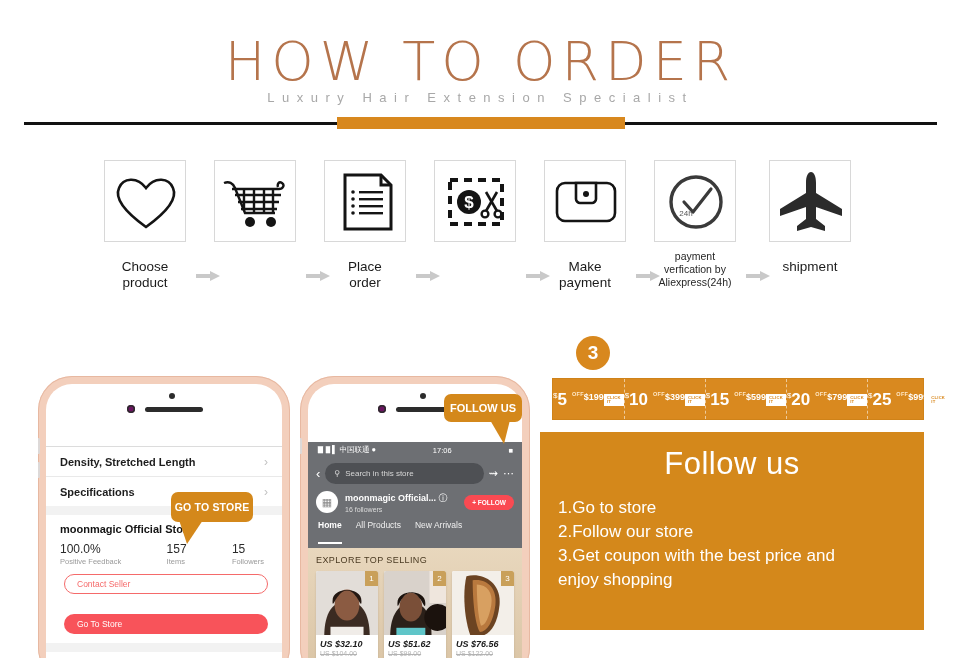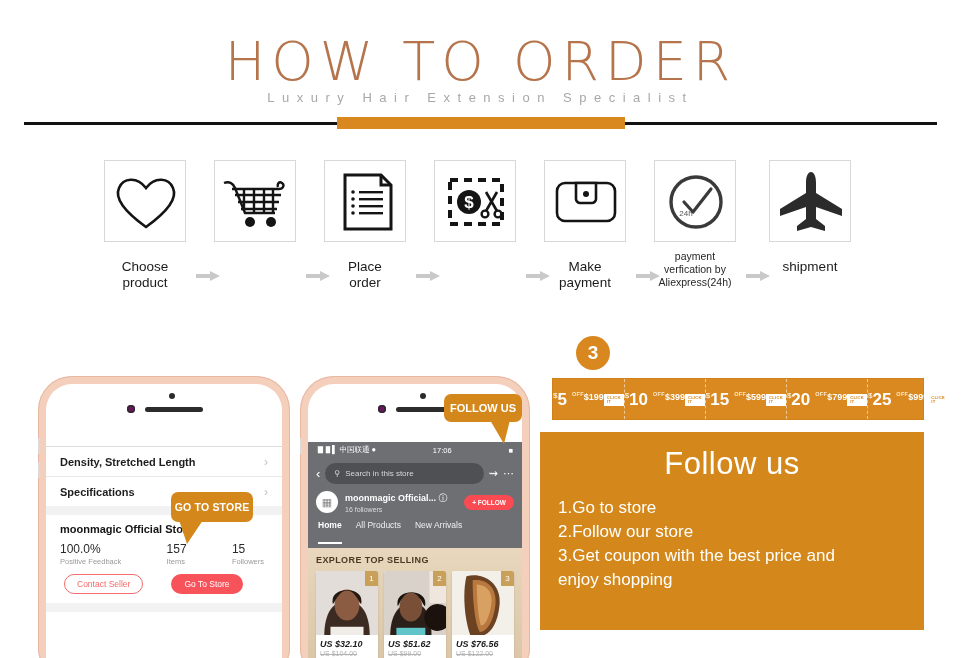--- a/index.html
+++ b/index.html
@@ -97,21 +97,21 @@
   .chev { color:#c2c2c2; font-size:12px; font-weight:400; }
   .lp-gap { height:9px; background:#f2f2f2; }
   .lp-store {
     padding:8px 14px 0 14px;
   }
   .lp-store-name { font-size:11px; font-weight:700; color:#141414; }
   .lp-stats { display:flex; justify-content:space-between; margin-top:7px; padding-right:4px; }
   .lp-stat { text-align:left; }
   .lp-stat .v { font-size:12px; color:#2a2a2a; }
   .lp-stat .k { font-size:7.5px; color:#9a9a9a; margin-top:1px; }
-  .lp-btns { display:flex; gap:28px; margin-top:8px; justify-content:flex-start; padding-left:4px;}
+  .lp-btns { display:flex; gap:20px; margin-top:8px; justify-content:flex-start; padding-left:4px;flex-direction:column;}
   .btn-outline {
     border:1px solid #f56a6a; color:#f56a6a; background:#fff;
     border-radius:11px; font-size:8.5px; padding:4px 12px; white-space:nowrap;
   }
   .btn-solid {
     background:#f8535a; color:#fff; border-radius:11px;
     font-size:8.5px; padding:5px 13px; white-space:nowrap;
   }
   .lp-desc { padding:9px 14px 0 14px; }
   .lp-desc-h { font-size:10.5px; font-weight:700; color:#141414; }
@@ -142,21 +142,21 @@
   .rp-store-name { color:#fff; font-size:9px; font-weight:700; }
   .rp-store-sub { color:#dcdcdc; font-size:7px; margin-top:1px; }
   .rp-follow {
     background:#fa4a52; color:#fff; border-radius:10px;
     font-size:6.5px; font-weight:700; padding:4px 8px; white-space:nowrap;
   }
   .rp-tabs { display:flex; gap:14px; padding:7px 10px 4px 10px; background:#6d6f73; }
   .rp-tab { color:#efefef; font-size:8.5px; }
   .rp-tab.active { color:#fff; font-weight:700; border-bottom:2px solid #fff; padding-bottom:12px; }
   .rp-body { background:linear-gradient(180deg,#e8d7bd 0%, #d9c3a3 55%, #ffffff 55%, #ffffff 100%); padding:7px 8px 0 8px; height:100%; }
-  .rp-section-title { font-size:9px; font-weight:700; color:#4a3a22; letter-spacing:.4px; }
+  .rp-section-title { font-size:9px; font-weight:400; color:#4a3a22; letter-spacing:.4px; }
   .rp-cards { display:flex; gap:6px; margin-top:6px; }
   .rp-card { flex:1; background:#fff; border-radius:2px; overflow:hidden; box-shadow:0 1px 2px rgba(0,0,0,.15); }
   .rp-thumb { position:relative; height:64px; overflow:hidden; }
   .rp-badge {
     position:absolute; right:0; top:0; width:13px; height:15px;
     background:#c9a05a; color:#fff; font-size:8px;
     display:flex; align-items:center; justify-content:center;
   }
   .rp-price { font-size:9px; font-weight:700; font-style:italic; color:#1b1b1b; padding:4px 4px 0 4px; }
   .rp-oldprice { font-size:7px; color:#b3b3b3; text-decoration:line-through; padding:1px 4px 4px 4px; }

